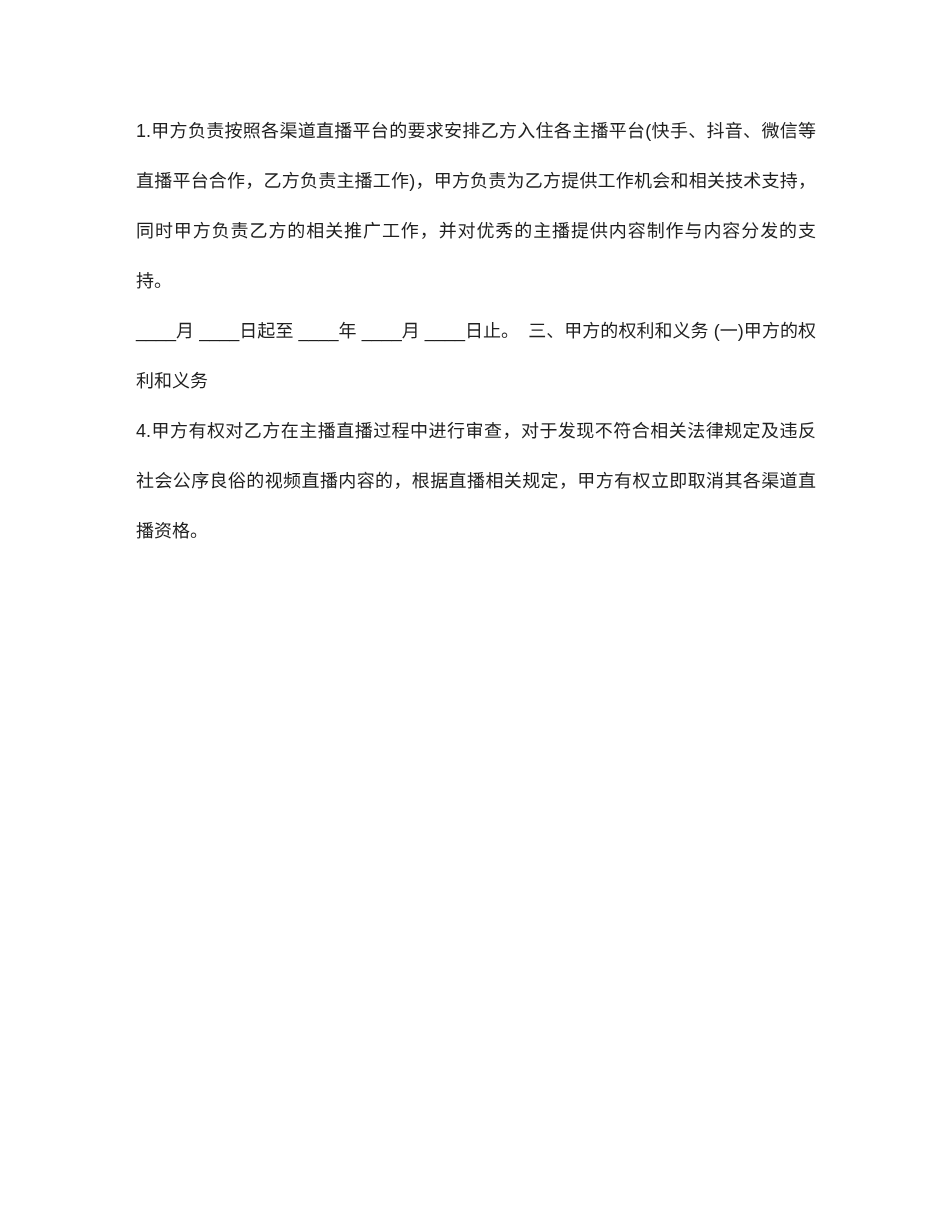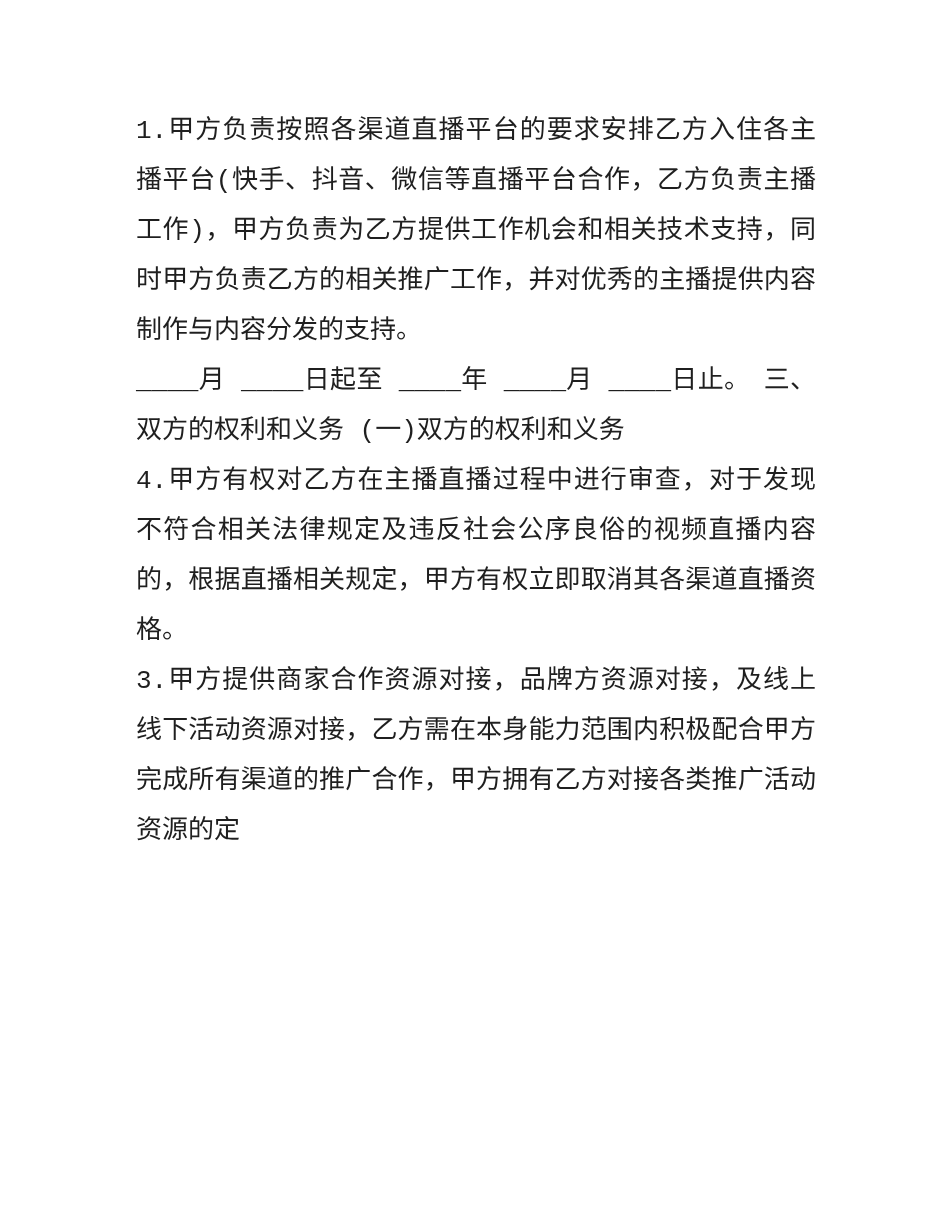--- a/index.html
+++ b/index.html
@@ -15,30 +15,29 @@
   .page {
     box-sizing: border-box;
     width: 950px;
     height: 1229px;
     padding: 106px 134px 0 136px;
     background: #ffffff;
   }
   .para {
     margin: 0;
     padding: 0;
-    font-family: Liberation Mono, monospace;
-    font-size: 26px;
+    font-family: Liberation Sans, sans-serif;
+    font-size: 18px;
     line-height: 50px;
     color: #1f1f1f;
     text-align: justify;
     word-break: break-all;
     text-justify: inter-character;
   }
 </style>
 </head>
 <body>
 
 <div class="page">
   <p class="para">1.甲方负责按照各渠道直播平台的要求安排乙方入住各主播平台(快手、抖音、微信等直播平台合作，乙方负责主播工作)，甲方负责为乙方提供工作机会和相关技术支持，同时甲方负责乙方的相关推广工作，并对优秀的主播提供内容制作与内容分发的支持。</p>
-  <p class="para">____月 ____日起至 ____年 ____月 ____日止。　三、双方的权利和义务 (一)双方的权利和义务</p>
+  <p class="para">____月 ____日起至 ____年 ____月 ____日止。　三、甲方的权利和义务 (一)甲方的权利和义务</p>
   <p class="para">4.甲方有权对乙方在主播直播过程中进行审查，对于发现不符合相关法律规定及违反社会公序良俗的视频直播内容的，根据直播相关规定，甲方有权立即取消其各渠道直播资格。</p>
-  <p class="para">3.甲方提供商家合作资源对接，品牌方资源对接，及线上线下活动资源对接，乙方需在本身能力范围内积极配合甲方完成所有渠道的推广合作，甲方拥有乙方对接各类推广活动资源的定</p>
 </div>
 
 </body></html>

